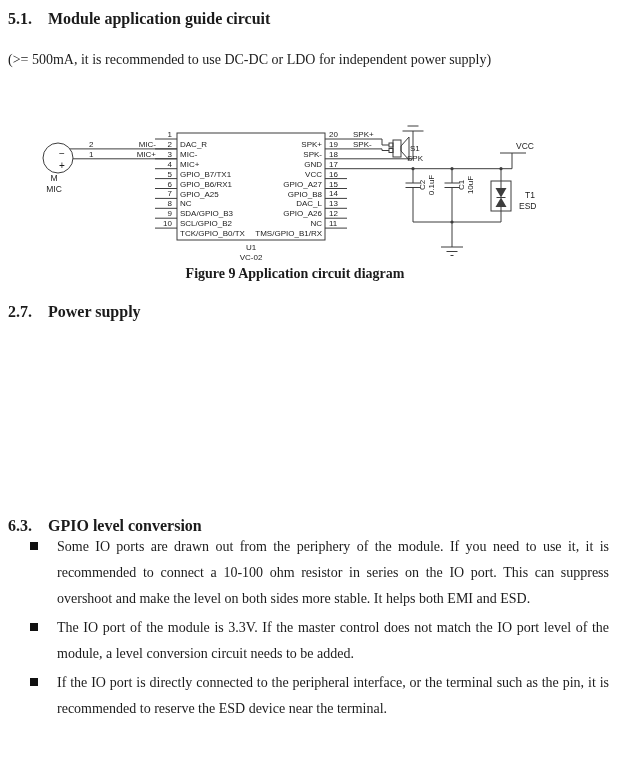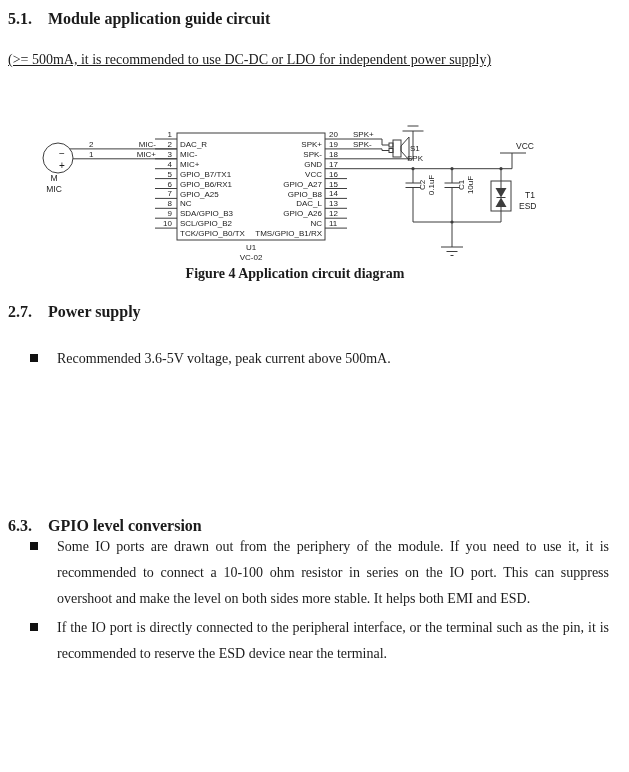--- a/index.html
+++ b/index.html
@@ -1,21 +1,21 @@
 <!DOCTYPE html>
 <html><head>
 <meta charset="utf-8">
 <style>
   html,body{margin:0;padding:0;background:#ffffff;}
   body{width:629px;height:772px;position:relative;overflow:hidden;
        font-family:"Liberation Serif",serif;color:#1b1b1b;}
   .abs{position:absolute;}
   .heading{left:8px;font-weight:bold;font-size:16px;white-space:nowrap;}
   .sec-num{display:inline-block;min-width:40px;}
-  .intro{left:8px;font-size:14px;white-space:nowrap;text-decoration:underline;}
+  .intro{left:8px;font-size:14px;white-space:nowrap;}
   .caption{left:0;width:590px;text-align:center;font-weight:bold;font-size:14px;}
   ul.blist{list-style:none;margin:0;padding:0;left:30px;width:580px;}
   ul.blist li{display:flex;margin:0 0 3px 0;}
   .marker{flex:0 0 8px;width:8px;height:8px;background:#111;margin:8px 19px 0 0;}
   .btext{width:552px;font-size:14px;line-height:26px;text-align:justify;}
   svg text{font-family:"Liberation Sans",sans-serif;fill:#1b1b1b;}
   .sch-line{stroke:#3d3d3d;stroke-width:1;fill:none;}
   .sch-fill{fill:#3d3d3d;stroke:none;}
   .t8{font-size:8px;}
   .t85{font-size:8.5px;}
@@ -190,41 +190,41 @@
       <circle class="sch-fill" cx="452" cy="222" r="1.6"></circle>
       <g>
         <line class="sch-line" x1="452" y1="222" x2="452" y2="247"></line>
         <line class="sch-line" x1="441" y1="247" x2="463" y2="247"></line>
         <line class="sch-line" x1="446.5" y1="251.5" x2="457.5" y2="251.5"></line>
         <line class="sch-line" x1="450.5" y1="255.5" x2="453.5" y2="255.5"></line>
       </g>
     </g>
   </svg>
 
-  <div class="abs caption" style="top:266px;">Figure 4 Application circuit diagram</div>
+  <div class="abs caption" style="top:266px;">Figure 9 Application circuit diagram</div>
 
   <div class="abs heading" style="top:303px;">
     <span class="sec-num">2.7.</span><span>Power supply</span>
   </div>
 
   <ul class="abs blist" style="top:346px;">
-    <li>
-      <div class="marker"></div>
-      <div class="btext">Recommended 3.6-5V voltage, peak current above 500mA.</div>
-    </li>
   </ul>
 
   <div class="abs heading" style="top:517px;">
     <span class="sec-num">6.3.</span><span>GPIO level conversion</span>
   </div>
 
   <ul class="abs blist" style="top:534px;">
     <li>
       <div class="marker"></div>
       <div class="btext">Some IO ports are drawn out from the periphery of the module. If you need to use it, it is recommended to connect a 10-100 ohm resistor in series on the IO port. This can suppress overshoot and make the level on both sides more stable. It helps both EMI and ESD.</div>
     </li>
     <li>
       <div class="marker"></div>
+      <div class="btext">The IO port of the module is 3.3V. If the master control does not match the IO port level of the module, a level conversion circuit needs to be added.</div>
+    </li>
+    <li>
+      <div class="marker"></div>
       <div class="btext">If the IO port is directly connected to the peripheral interface, or the terminal such as the pin, it is recommended to reserve the ESD device near the terminal.</div>
     </li>
   </ul>
 
 </div>
 
 </body></html>

